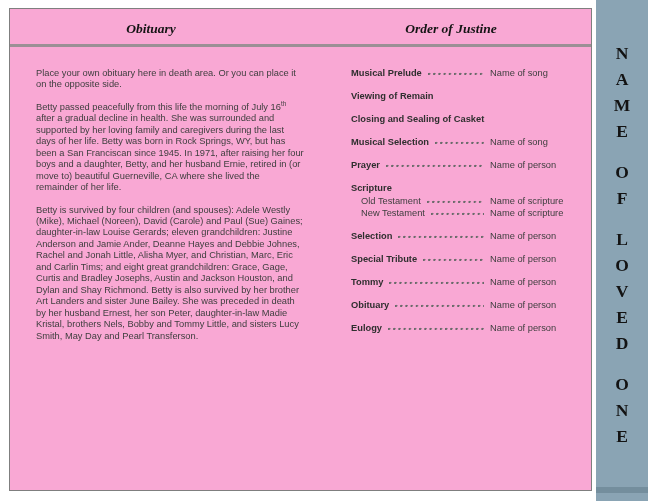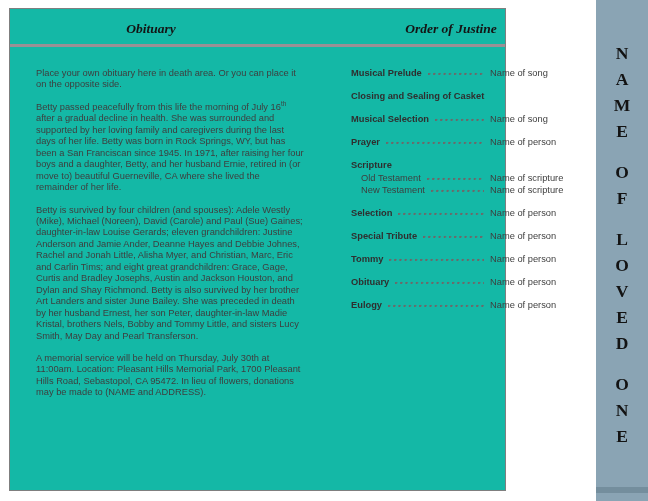--- a/index.html
+++ b/index.html
@@ -4,22 +4,22 @@
 <style>
   html,body{margin:0;padding:0;}
   body{
     width:648px;height:501px;position:relative;overflow:hidden;
     background:#ffffff;
     font-family:"Liberation Sans",sans-serif;
     color:#3e3e3e;
     -webkit-font-smoothing:antialiased;
   }
   .content-box{
-    position:absolute;left:9px;top:8px;width:497px;height:483px;
-    border:1px solid #7f7f7f;background:#14b8a6;box-sizing:border-box;
+    position:absolute;left:9px;top:8px;width:583px;height:483px;
+    border:1px solid #7f7f7f;background:#f9a8d4;box-sizing:border-box;
   }
   .header-band{position:absolute;top:0;left:0;right:0;height:35px;}
   .htitle{
     position:absolute;top:12px;
     font-family:"Liberation Serif","DejaVu Serif",serif;
     font-weight:bold;font-style:italic;font-size:13.5px;color:#141414;
     text-align:center;white-space:nowrap;
   }
   .htitle.left{left:0;width:282px;}
   .htitle.right{left:300px;width:282px;}
@@ -72,29 +72,33 @@
   <div class="header-band">
     <div class="htitle left">Obituary</div>
     <div class="htitle right">Order of Justine</div>
   </div>
   <div class="divider"></div>
 
   <div class="obituary-column">
       <p class="para"><span>Place your own obituary here in death area. Or you can place it on the opposite side.</span></p>
       <p class="para"><span>Betty passed peacefully from this life the morning of July 16</span><sup>th</sup><span> after a gradual decline in health.  She was surrounded and supported by her loving family and caregivers during the last days of her life.  Betty was born in Rock Springs, WY, but has been a San Franciscan since 1945.  In 1971, after raising her four boys and a daughter, Betty, and her husband Ernie, retired in (or move to) beautiful Guerneville, CA where she lived the remainder of her life.</span></p>
       <p class="para"><span>Betty is survived by four children (and spouses): Adele Westly (Mike), Michael (Noreen), David (Carole) and Paul (Sue) Gaines;  daughter-in-law Louise Gerards;  eleven grandchildren: Justine Anderson and Jamie Ander, Deanne Hayes and Debbie Johnes, Rachel and Jonah Little, Alisha Myer, and Christian, Marc, Eric and Carlin Tims;  and eight great grandchildren: Grace, Gage, Curtis and Bradley Josephs, Austin and Jackson Houston, and Dylan and Shay Richmond.  Betty is also survived by her brother Art Landers and sister June Bailey.  She was preceded in death by her husband Ernest, her son Peter, daughter-in-law Madie Kristal, brothers Nels, Bobby and Tommy Little, and sisters Lucy Smith, May Day and Pearl Transferson.</span></p>
-      <p class="para"><span>A memorial service will be held on Thursday, July 30th at 11:00am.  Location:  Pleasant Hills Memorial Park, 1700 Pleasant Hills Road, Sebastopol, CA 95472.  In lieu of flowers, donations may be made to (NAME and ADDRESS).</span></p>
     </div>
 
   <div class="service-column">
       <div class="sgroup">
         <div class="srow">
           <span class="blabel">Musical Prelude</span>
           <span class="leader"></span>
           <span class="rvalue">Name of song</span>
+        </div>
+      </div>
+      <div class="sgroup">
+        <div class="srow">
+          <span class="blabel">Viewing of Remain</span>
         </div>
       </div>
       <div class="sgroup">
         <div class="srow">
           <span class="blabel">Closing and Sealing of Casket</span>
         </div>
       </div>
       <div class="sgroup">
         <div class="srow">
           <span class="blabel">Musical Selection</span>

